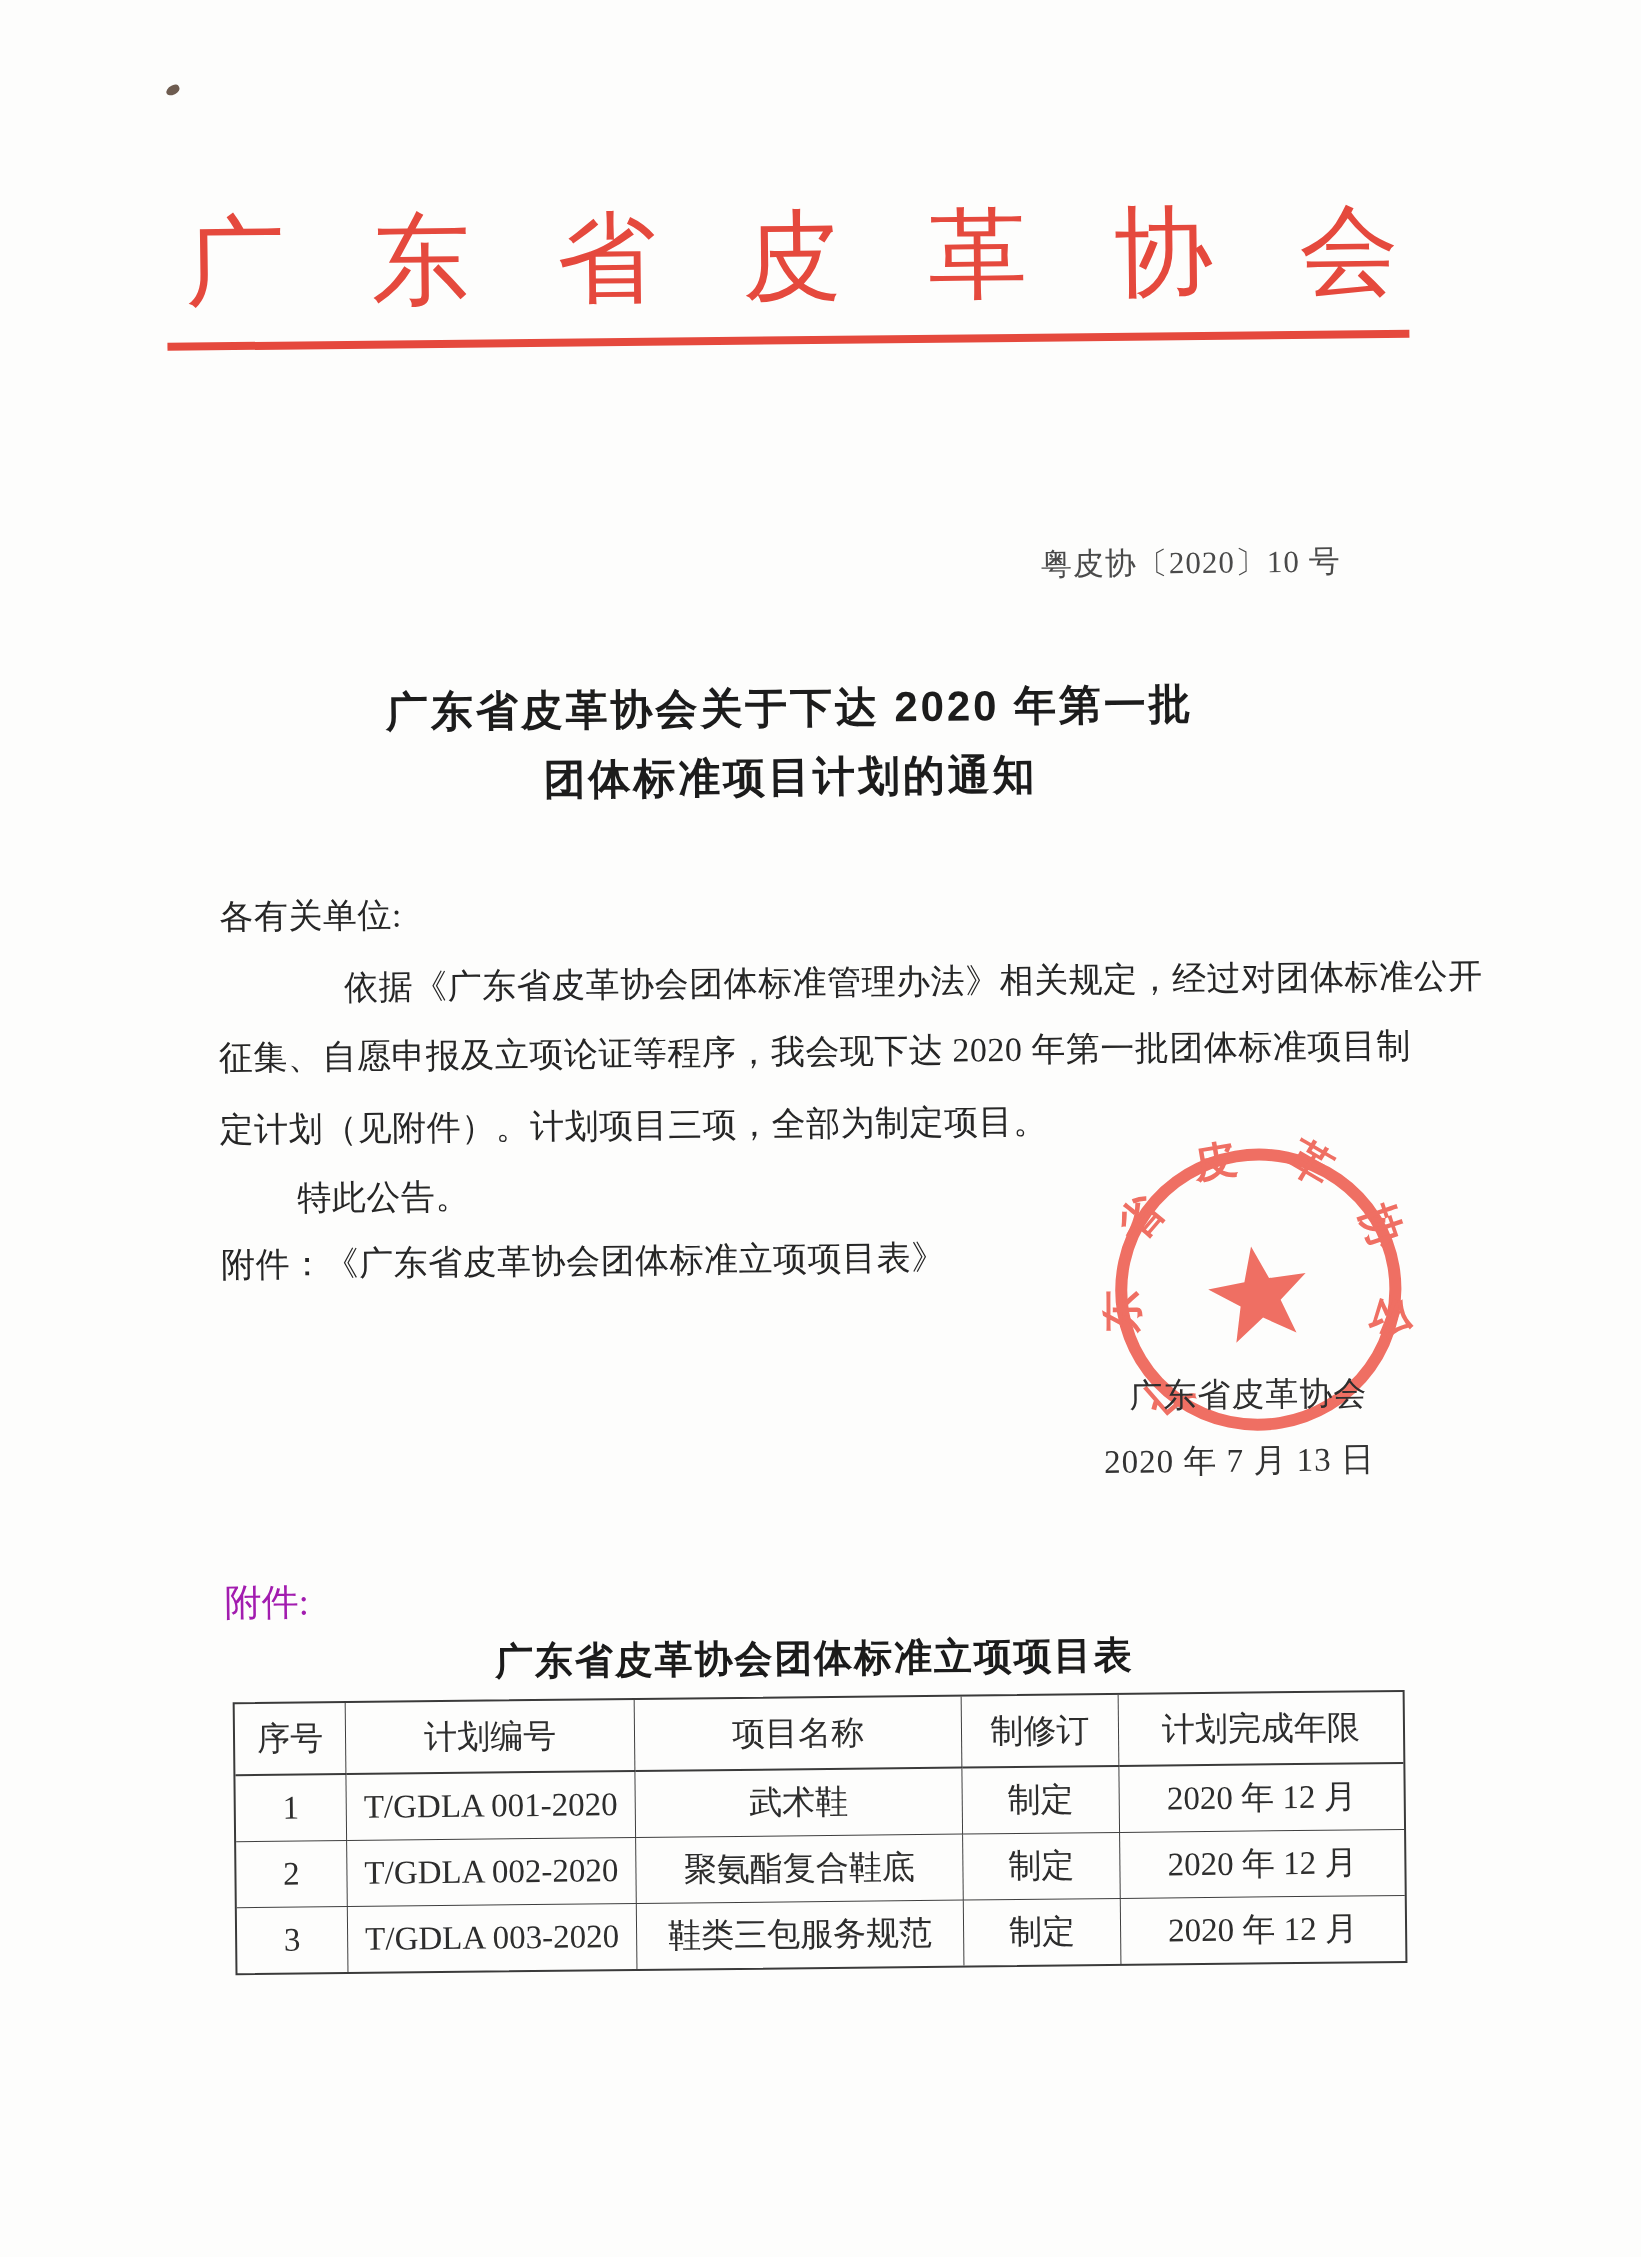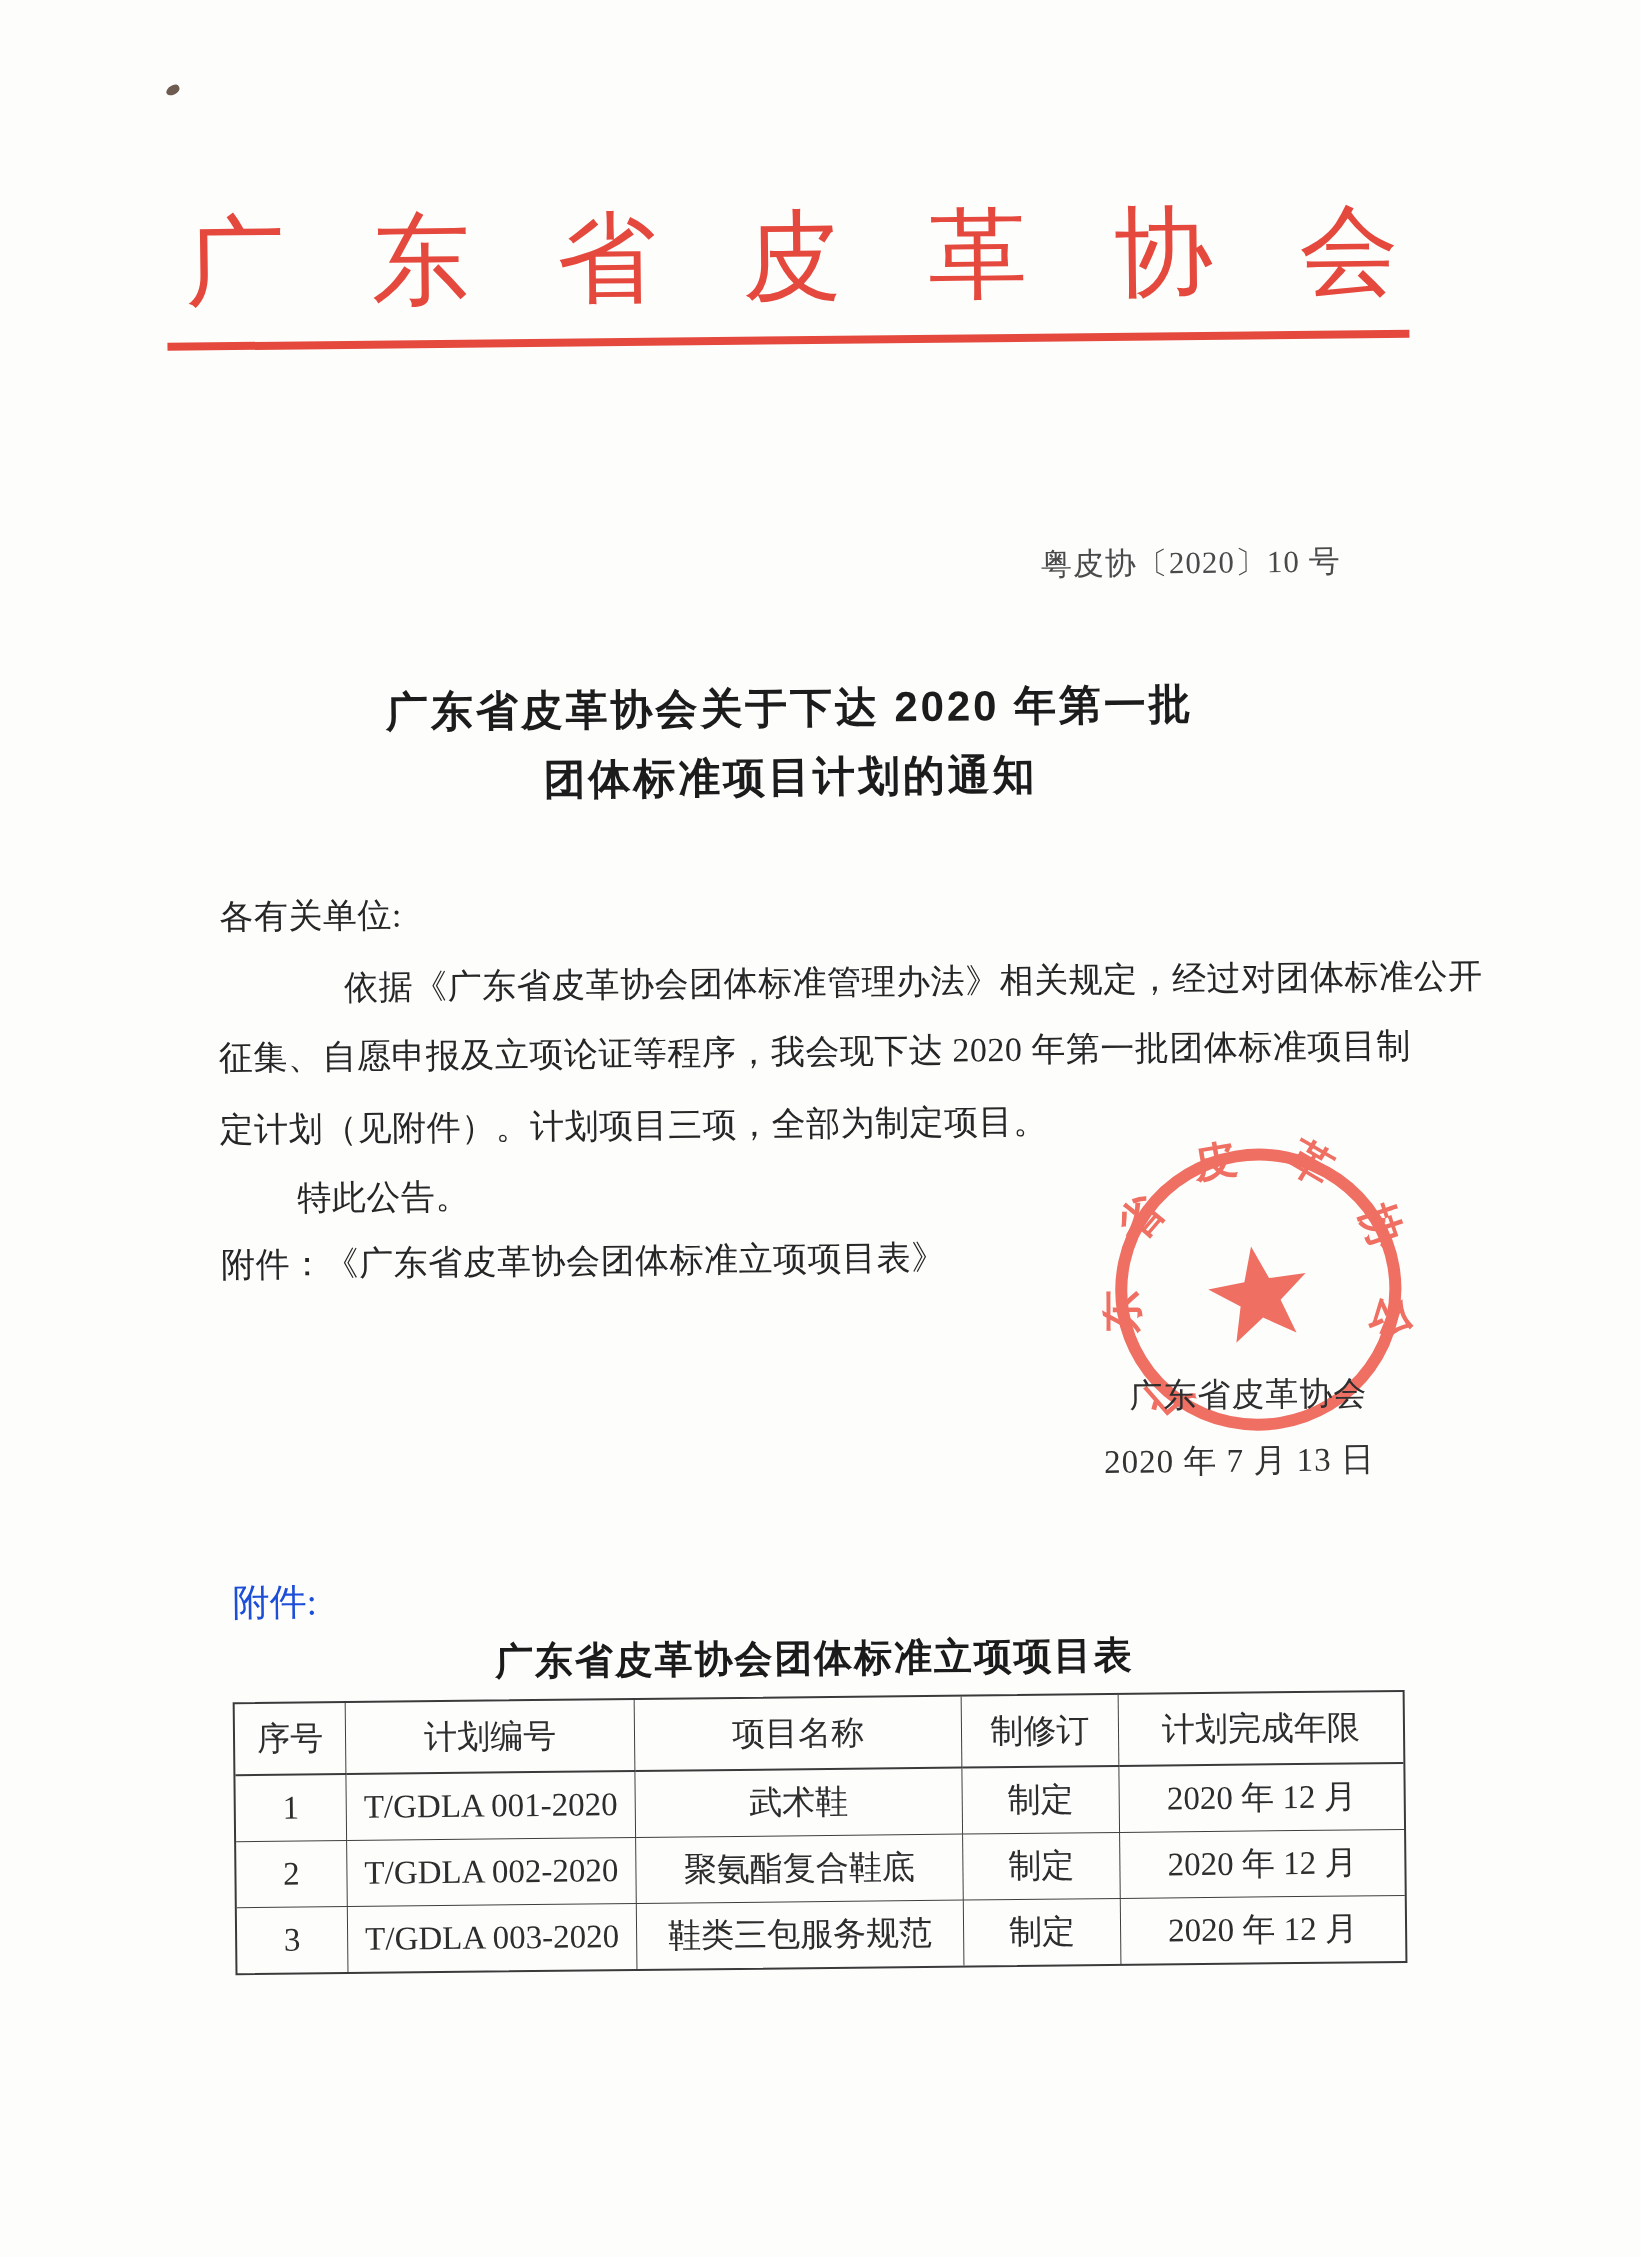--- a/index.html
+++ b/index.html
@@ -33,21 +33,21 @@
   .closing{left:297px;top:1170px;}
   .attref{left:220px;top:1236px;}
   
   .seal{
     position:absolute;left:1099px;top:1141px;width:315px;height:301px;
     color:#ed594b;opacity:0.87;mix-blend-mode:multiply;transform:rotate(-9deg);
   }
   .sig-org{position:absolute;left:1127px;top:1377px;font-size:33px;letter-spacing:1px;color:#2e2e2e;z-index:5;}
   .sig-date{position:absolute;left:1101px;top:1443px;font-size:33px;letter-spacing:1px;color:#333;z-index:5;}
   
-  .attlabel{position:absolute;left:228px;top:1572px;font-size:37px;color:#1d4ed8;}
+  .attlabel{position:absolute;left:220px;top:1572px;font-size:37px;color:#a21caf;}
   .tbltitle{
     position:absolute;left:0;top:1633px;width:1618px;text-align:center;
     font-family:"Liberation Sans","DejaVu Sans",sans-serif;font-weight:700;
     font-size:38px;color:#1b1b1b;letter-spacing:1.9px;
   }
   
   .ptable{
     position:absolute;left:227px;top:1696px;
     display:grid;grid-template-columns:111px 289px 327px 157px 284px;
     grid-auto-rows:auto;border:2.9px solid #3a3a3a;background:transparent;

